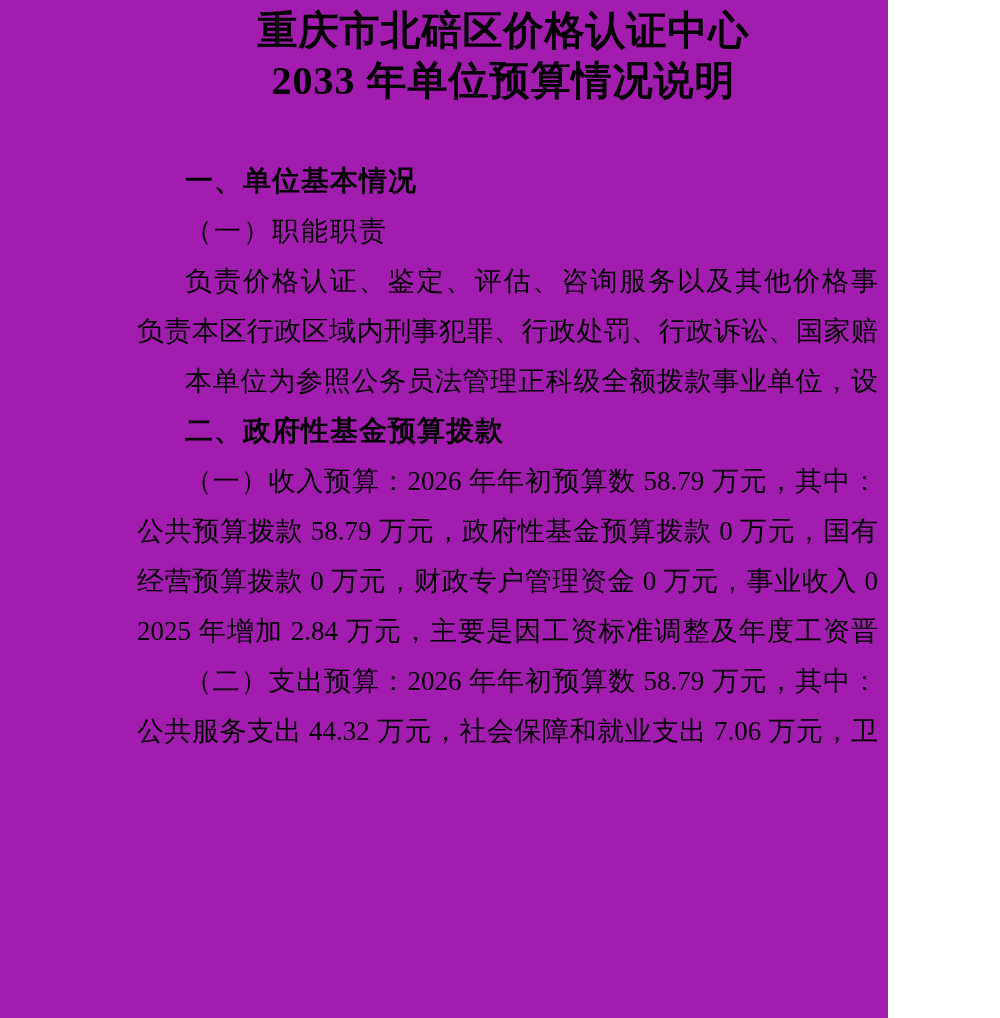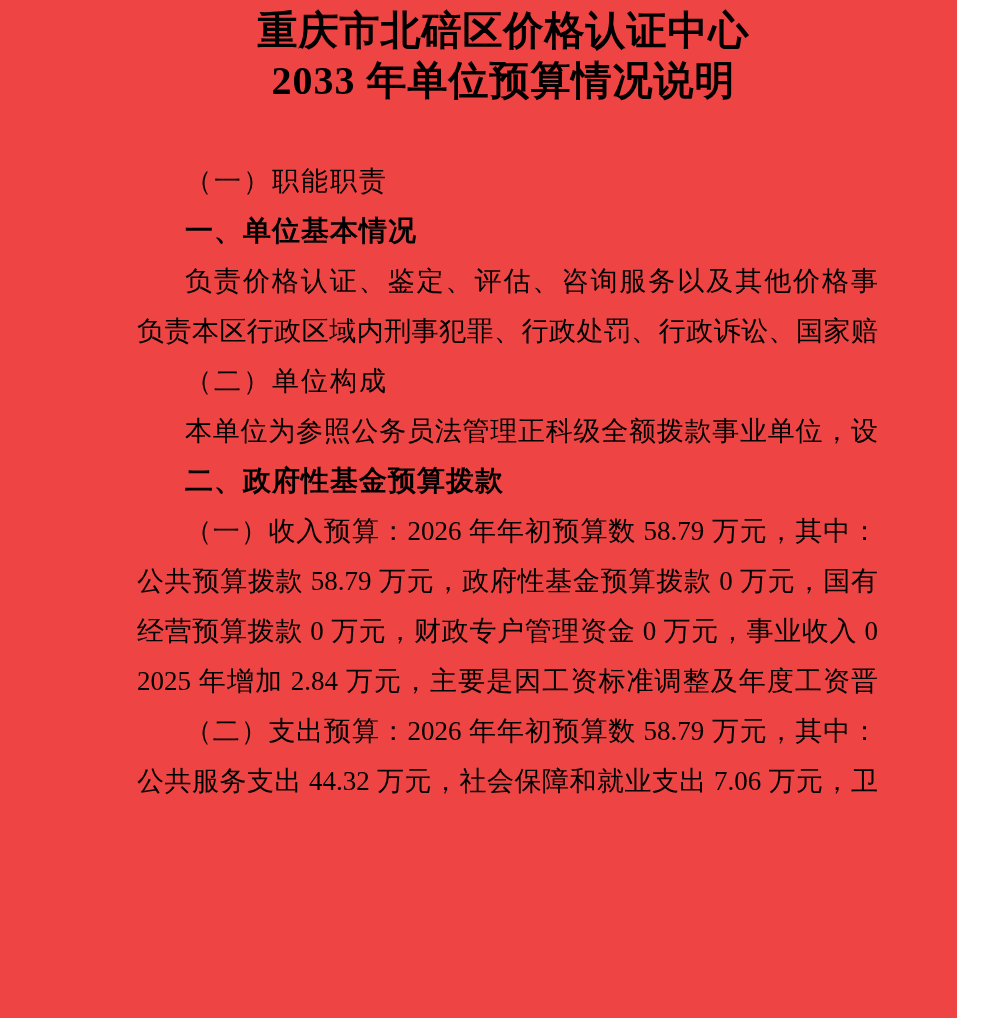--- a/index.html
+++ b/index.html
@@ -2,23 +2,23 @@
 <html><head>
 <meta charset="utf-8">
 <style>
   html, body {
     margin: 0;
     padding: 0;
     background: #ffffff;
   }
   .page {
     position: relative;
-    width: 957px;
+    width: 888px;
     height: 1018px;
-    background: #ef4444;
+    background: #a21caf;
     color: #000000;
     overflow: hidden;
     font-family: "Liberation Serif", serif;
   }
   .title-block {
     position: absolute;
     top: 6px;
     left: 129px;
     width: 749px;
     text-align: center;
@@ -71,28 +71,27 @@
 
 <div class="page">
 
   <div class="title-block">
     <div class="title-line">重庆市北碚区价格认证中心</div>
     <div class="title-line">2033 年单位预算情况说明</div>
   </div>
 
   <div class="content">
 
+    <div class="line heading indent">一、单位基本情况</div>
+
     <div class="line kai indent">（一）职能职责</div>
-
-    <div class="line heading indent">一、单位基本情况</div>
 
     <div class="line body-text indent just">负责价格认证、鉴定、评估、咨询服务以及其他价格事务。</div>
     <div class="line body-text just">负责本区行政区域内刑事犯罪、行政处罚、行政诉讼、国家赔偿</div>
 
-    <div class="line kai indent">（二）单位构成</div>
 
     <div class="line body-text indent just">本单位为参照公务员法管理正科级全额拨款事业单位，设主</div>
 
     <div class="line heading indent">二、政府性基金预算拨款</div>
 
     <div class="line body-text indent just">（一）收入预算：2026 年年初预算数 58.79 万元，其中：一般</div>
     <div class="line body-text just">公共预算拨款 58.79 万元，政府性基金预算拨款 0 万元，国有资本</div>
     <div class="line body-text just">经营预算拨款 0 万元，财政专户管理资金 0 万元，事业收入 0 万元，</div>
     <div class="line body-text just">2025 年增加 2.84 万元，主要是因工资标准调整及年度工资晋级晋</div>
 

